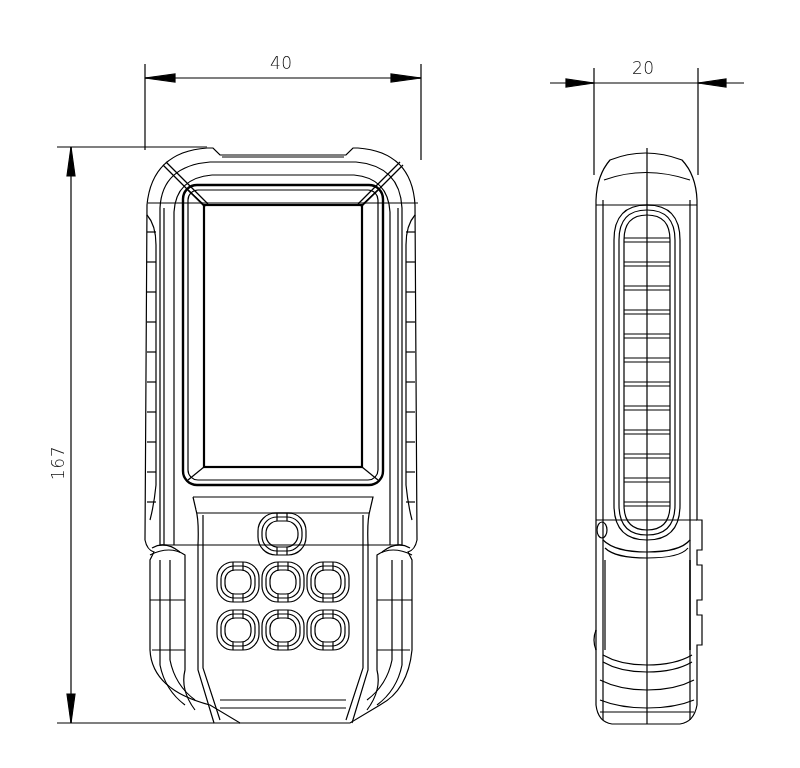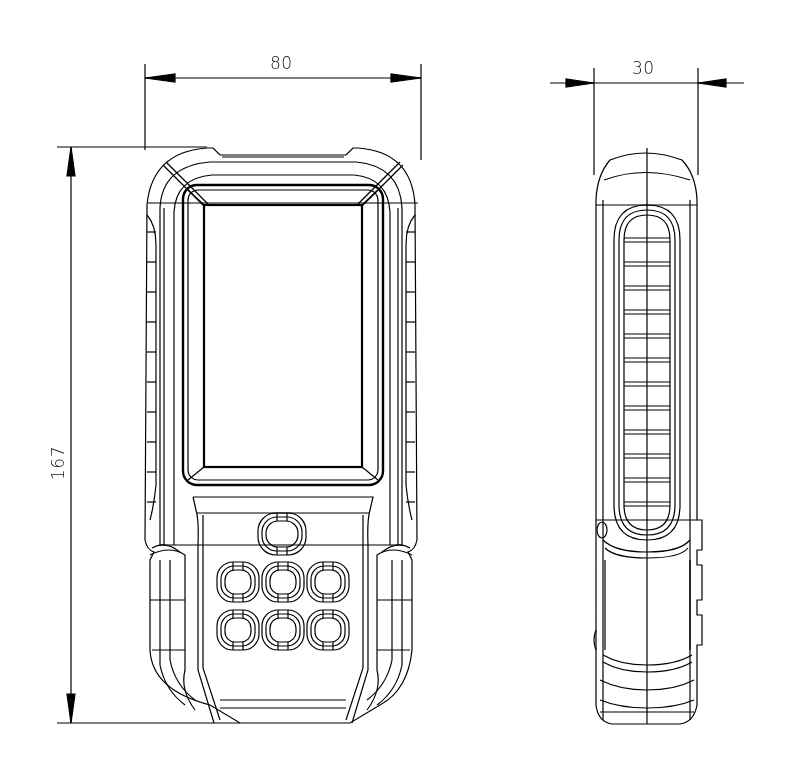--- a/index.html
+++ b/index.html
@@ -244,15 +244,15 @@
     <path d="M 690 560 L 690 650"></path>
     <path d="M 603 655 Q 620 665 647 665 Q 675 665 692 655"></path>
     <path d="M 603 662 Q 620 672 647 672 Q 675 672 692 662"></path>
     <path d="M 600 680 Q 620 690 647 690 Q 675 690 694 680"></path>
     <path d="M 600 700 Q 620 708 647 708 Q 675 708 694 700"></path>
     <path d="M 600 712 L 694 712"></path>
     <path d="M 596 630 Q 592 640 596 650"></path>
   </g>
 </svg>
 
-<div class="dim-text dim-width">80</div>
-<div class="dim-text dim-depth">30</div>
+<div class="dim-text dim-width">40</div>
+<div class="dim-text dim-depth">20</div>
 <div class="dim-text dim-height">167</div>
 
 </body></html>

